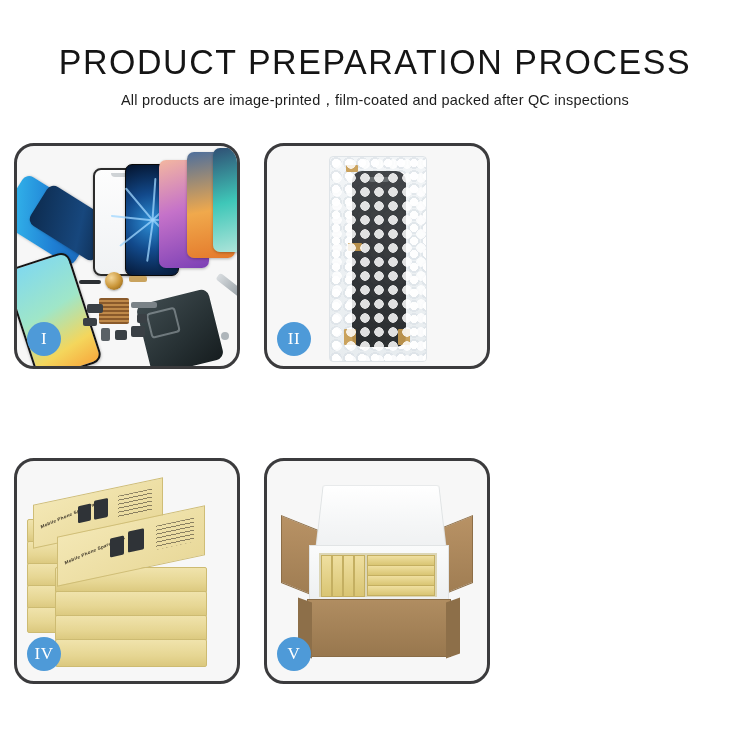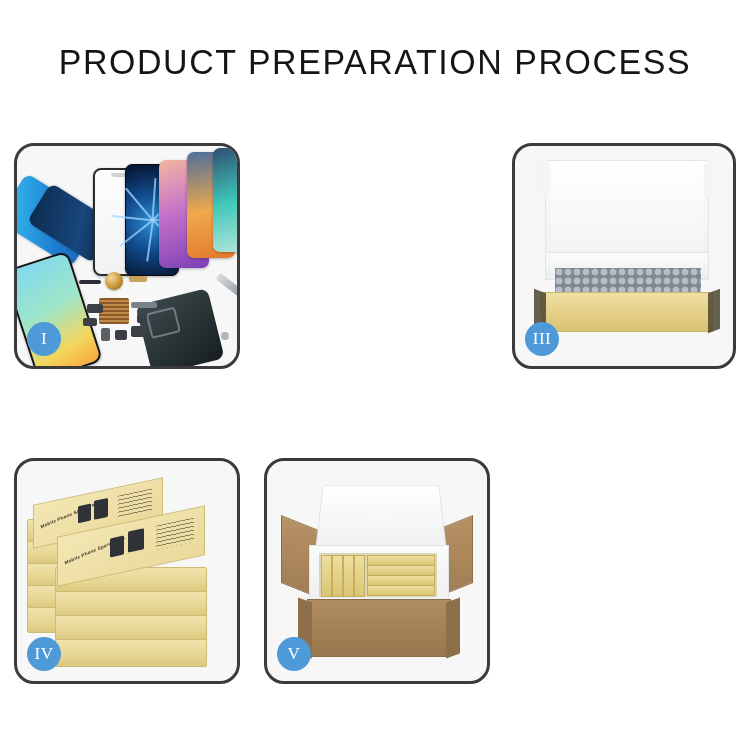--- a/index.html
+++ b/index.html
@@ -298,20 +298,21 @@
   }
   .c-tab{position:absolute;background:rgba(126,100,70,.75);border-radius:1px;}
 </style>
 </head>
 <body>
 
 <div class="page">
 
   <div class="header">
     <h1 class="title">PRODUCT PREPARATION PROCESS</h1>
+    <p class="subtitle">All products are image-printed，film-coated and packed after QC inspections</p>
   </div>
 
   <div class="grid">
 
     <div class="panel p1">
       <div class="scene">
         <div class="phone ph-a"></div>
         <div class="phone ph-a2"></div>
         <div class="phone ph-glass">
           <span class="ph-notch"></span>
@@ -343,30 +344,34 @@
         <div class="flex" style="left:84px;top:182px;width:9px;height:13px;background:#5a6166;border-radius:2px;"></div>
         <div class="flex" style="left:98px;top:184px;width:12px;height:10px;"></div>
         <div class="flex" style="left:114px;top:180px;width:14px;height:11px;"></div>
         <div class="flex" style="left:114px;top:156px;width:26px;height:6px;background:#7a8287;"></div>
         <div class="flex" style="left:120px;top:168px;width:10px;height:9px;"></div>
         <div class="flex" style="left:204px;top:186px;width:8px;height:8px;background:#aeb5ba;border-radius:50%;"></div>
       </div>
       <div class="badge">I</div>
     </div>
 
-
-    <div class="panel p3">
+    <div class="panel p2">
       <div class="scene">
-        <div class="box3-lid"></div>
-        <div class="box3-foam"></div>
-        <div class="box3-bubbles"></div>
-        <div class="box3-base"></div>
+        <div class="bubble-bag">
+          <div class="inner-screen"></div>
+          <div class="tape" style="left:16px;top:8px;width:12px;height:7px;"></div>
+          <div class="tape" style="left:18px;top:86px;width:14px;height:8px;"></div>
+          <div class="tape" style="left:14px;top:172px;width:12px;height:16px;"></div>
+          <div class="tape" style="left:68px;top:172px;width:12px;height:16px;"></div>
+          <div class="bag-overlay"></div>
+        </div>
       </div>
-      <div class="badge">III</div>
+      <div class="badge">II</div>
     </div>
+
 
     <div class="panel p4">
       <div class="scene">
         <div class="stack">
 
           <div class="sbox" style="left:0px;top:44px;width:104px;height:22px;"></div>
           <div class="sbox" style="left:0px;top:66px;width:104px;height:22px;"></div>
           <div class="sbox" style="left:0px;top:88px;width:104px;height:22px;"></div>
           <div class="sbox" style="left:0px;top:110px;width:104px;height:22px;"></div>
           <div class="sbox" style="left:0px;top:132px;width:104px;height:24px;"></div>

